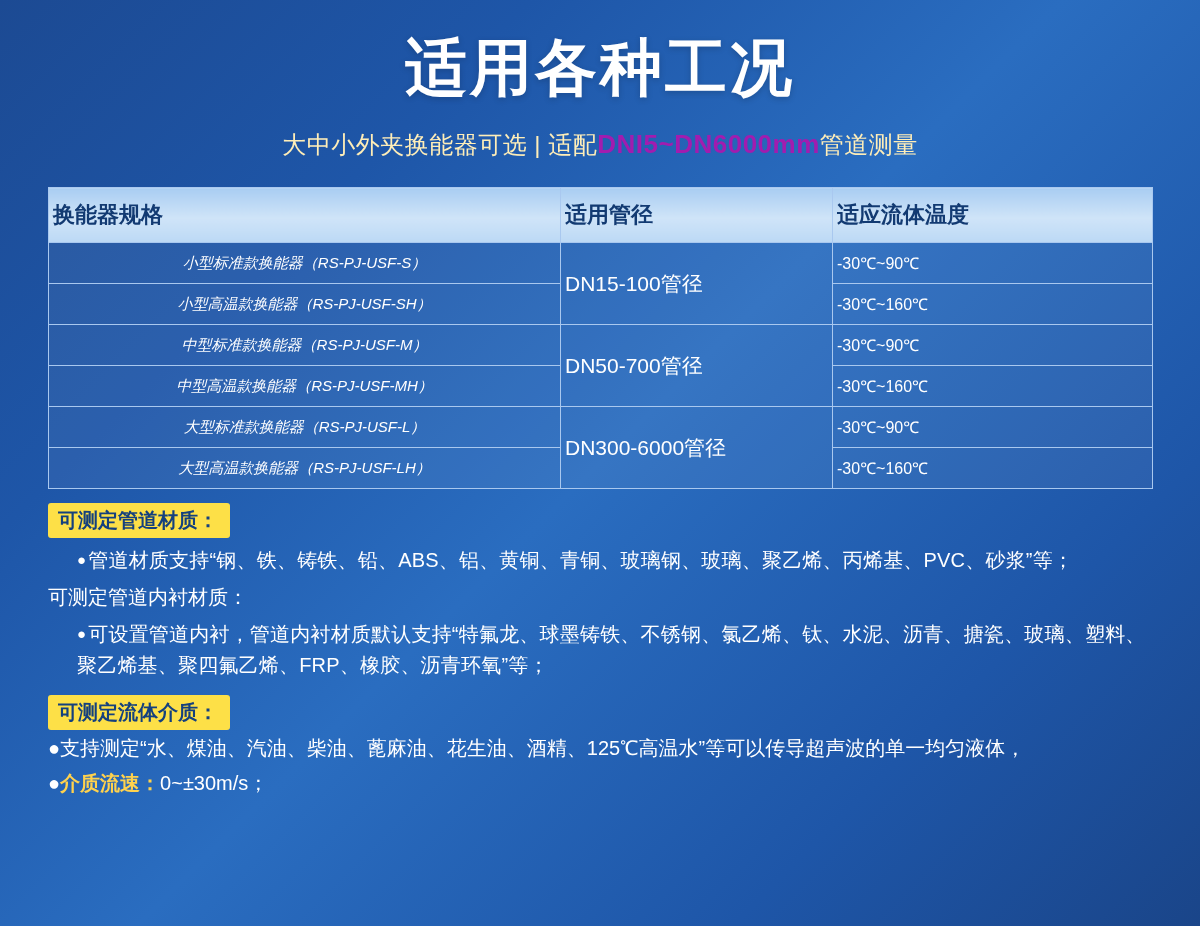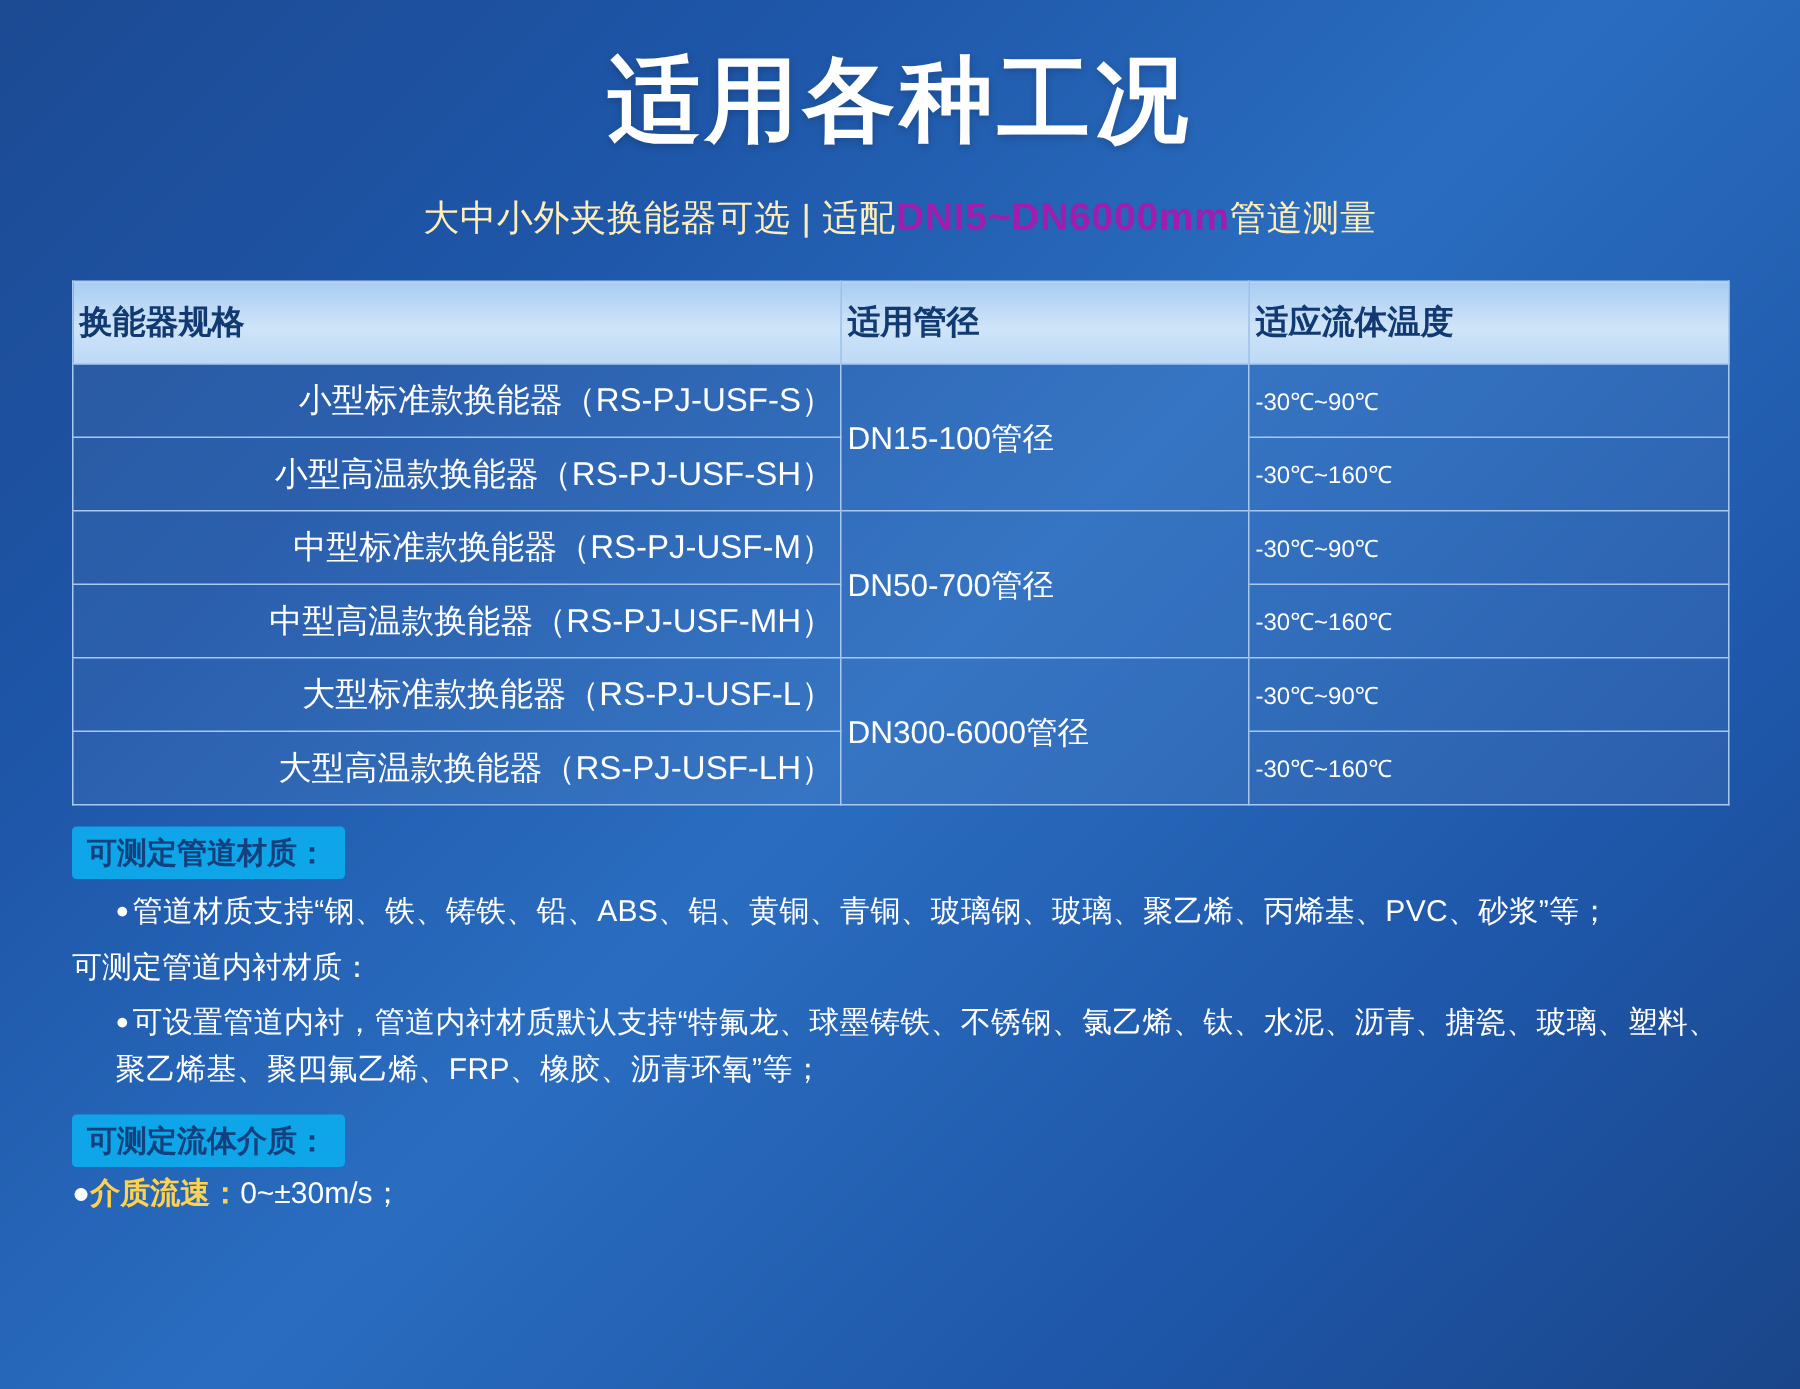--- a/index.html
+++ b/index.html
@@ -60,34 +60,34 @@
     font-size: 21px;
     padding: 9px 4px;
   }
   table.spec thead th {
     background: linear-gradient(180deg, #a9cdf2 0%, #cfe4f8 55%, #bcd9f5 100%);
     color: #123a72;
     font-weight: bold;
     font-size: 22px;
     padding: 12px 4px;
   }
-  table.spec td.model { text-align: right; font-size: 22px; }
+  table.spec td.model { text-align: center; font-size: 15px; font-style: italic; }
   table.spec td.dia { font-size: 21px; }
   table.spec td.temp { font-size: 16px; }
   .col1 { width: 512px; }
   .col2 { width: 272px; }
   .col3 { width: 320px; }
 
   .section {
     width: 1104px;
     margin: 0 auto;
   }
   .section-head {
     display: inline-block;
-    background: #0ea5e9;
+    background: #fde047;
     color: #14407e;
     font-size: 20px;
     font-weight: bold;
     padding: 4px 12px 4px 10px;
     border-radius: 3px;
     margin-top: 14px;
   }
   .para {
     font-size: 20px;
     line-height: 1.55;
@@ -174,17 +174,20 @@
     </div>
     <div class="plainline">可测定管道内衬材质：</div>
     <div class="para">
       <span class="bullet">●</span><span>可设置管道内衬，管道内衬材质默认支持“特氟龙、球墨铸铁、不锈钢、氯乙烯、钛、水泥、沥青、搪瓷、玻璃、塑料、聚乙烯基、聚四氟乙烯、FRP、橡胶、沥青环氧”等；</span>
     </div>
   </div>
 
   <div class="section">
     <div class="section-head">可测定流体介质：</div>
     <div class="list-item">
+      <span class="bullet">●</span><span>支持测定“水、煤油、汽油、柴油、蓖麻油、花生油、酒精、125℃高温水”等可以传导超声波的单一均匀液体，</span>
+    </div>
+    <div class="list-item">
       <span class="bullet">●</span><span class="label-em">介质流速：</span><span>0~±30m/s；</span>
     </div>
   </div>
 
 </div>
 
 </body></html>

